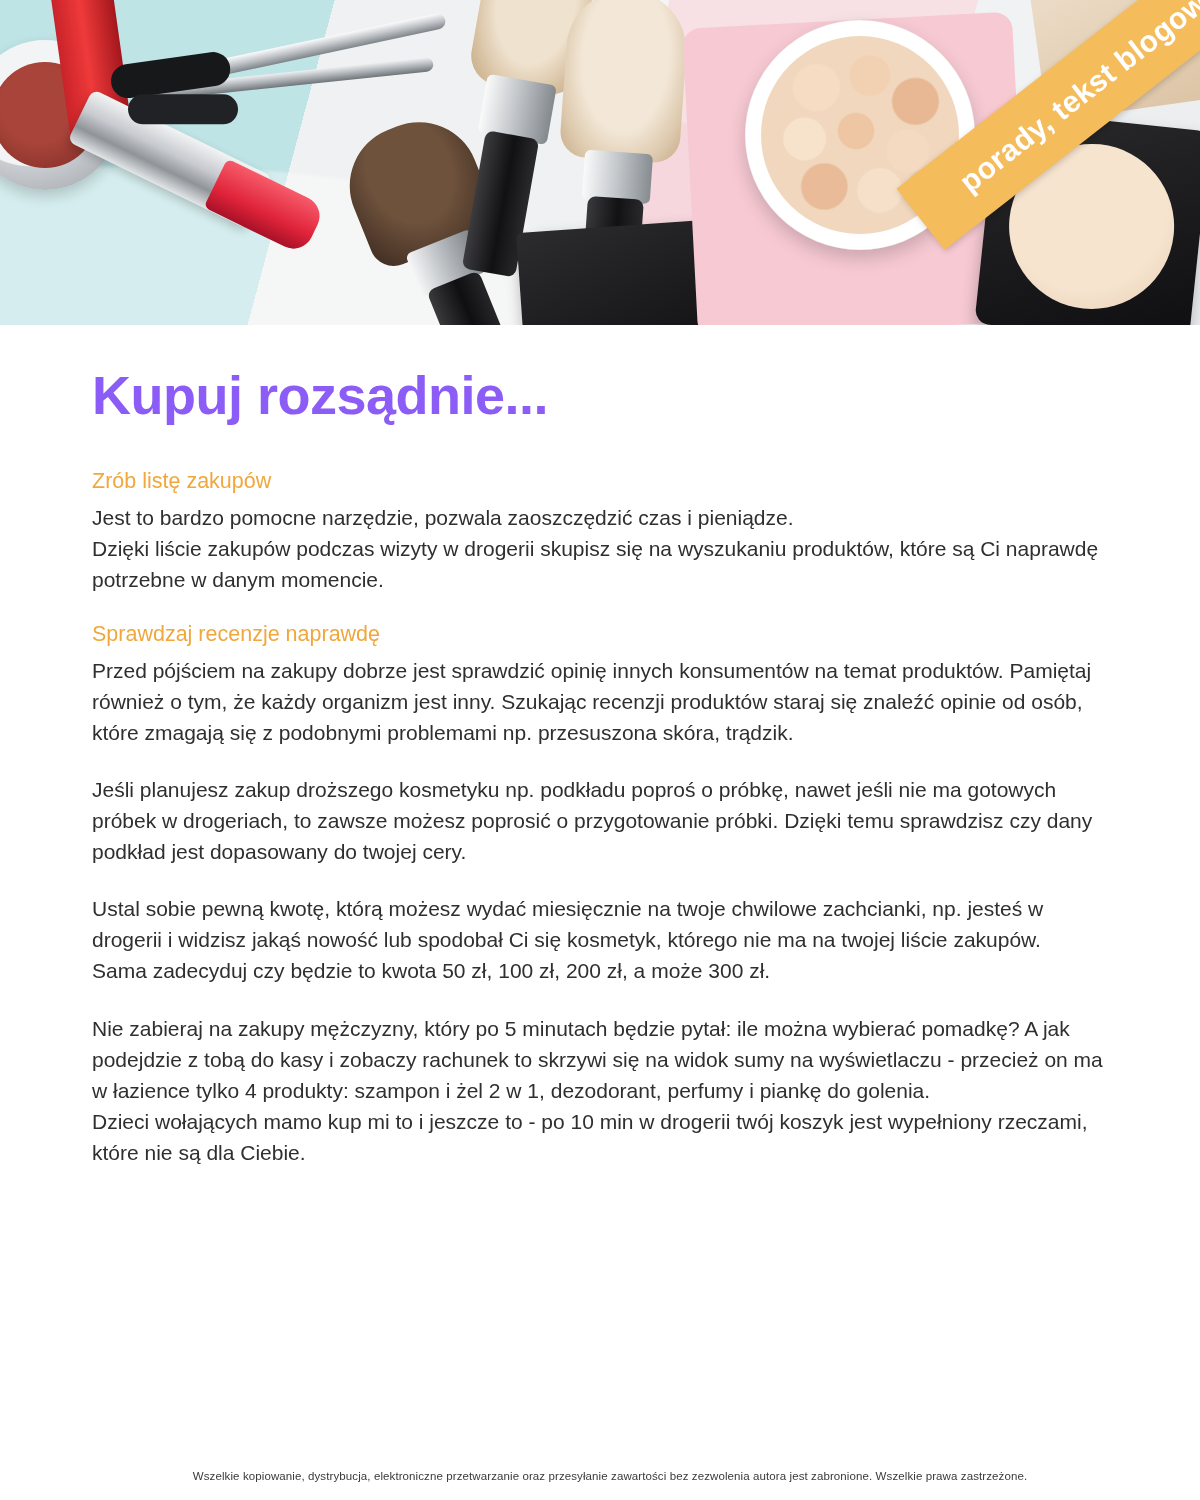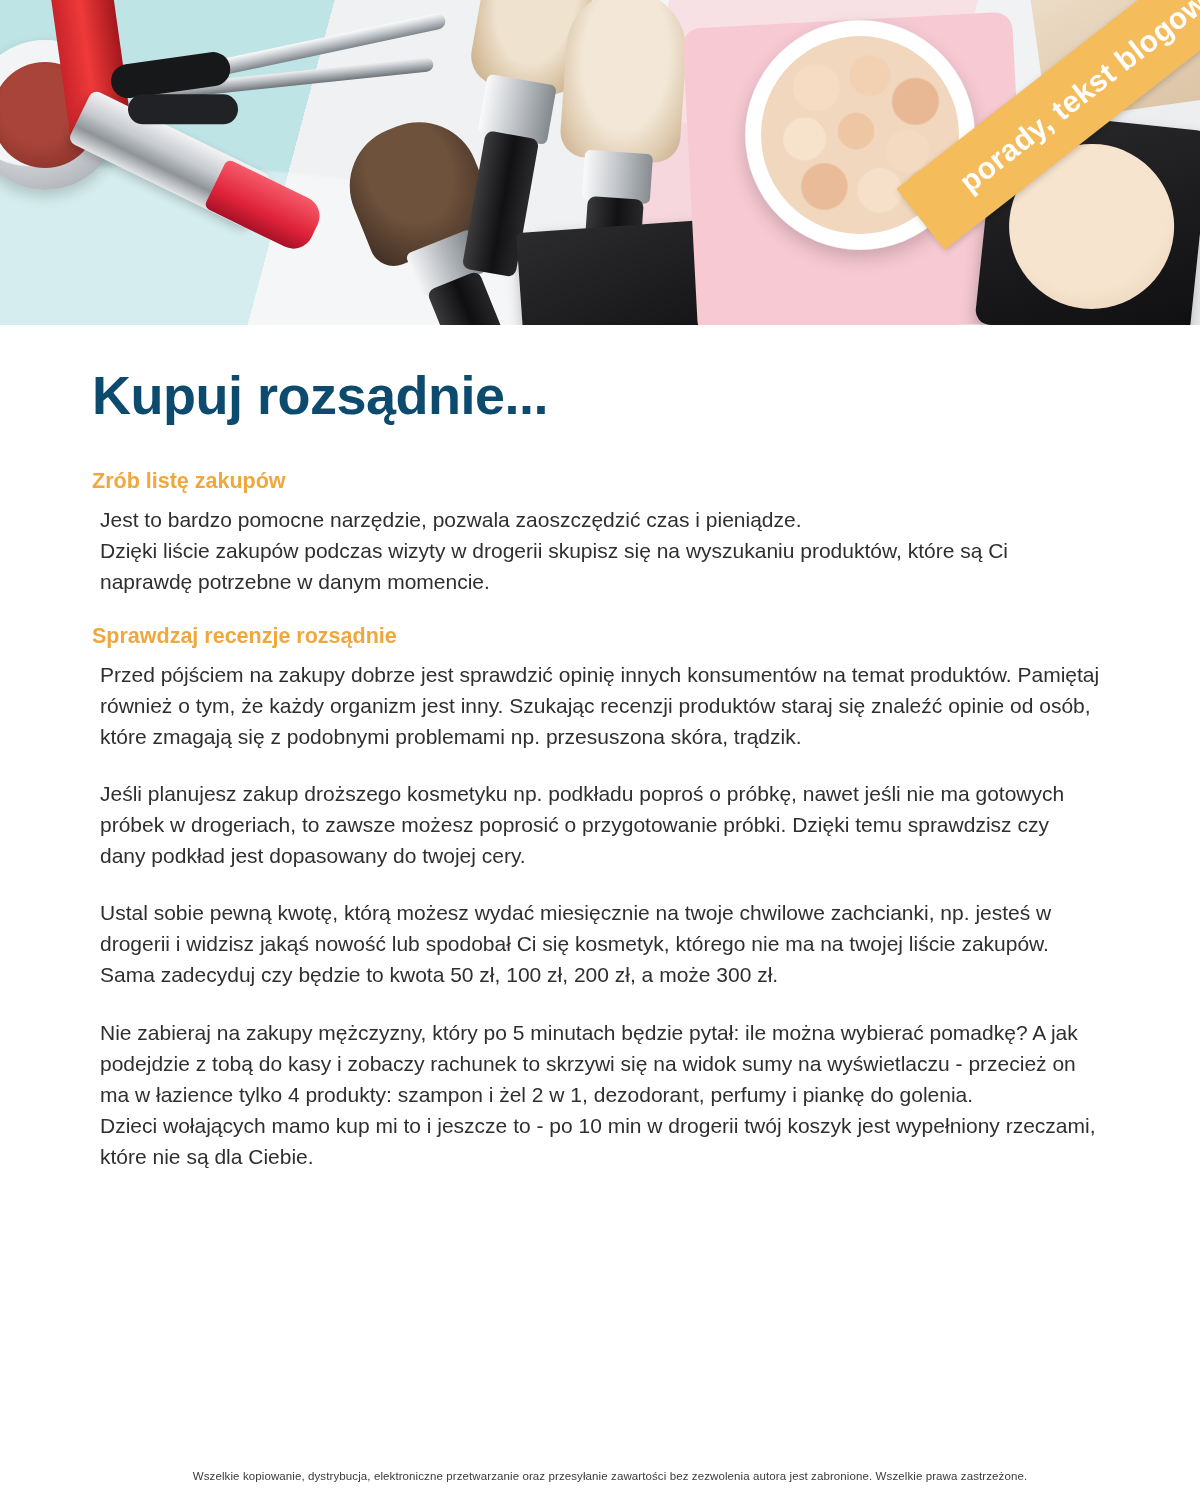--- a/index.html
+++ b/index.html
@@ -228,33 +228,33 @@
   
   .content {
     padding: 42px 92px 0 92px;
     box-sizing: border-box;
   }
   h1.title {
     margin: 0 0 44px 0;
     font-size: 54px;
     line-height: 1.05;
     font-weight: 700;
-    color: #0c4a6e;
+    color: #8b5cf6;
     letter-spacing: -0.5px;
   }
   .section { margin-bottom: 26px; }
   .section h2 {
     margin: 0 0 6px 0;
     font-size: 21.5px;
-    font-weight: 700;
+    font-weight: 400;
     color: #f0a73c;
     line-height: 1.3;
   }
   .section p {
-    margin: 8px;
+    margin: 0;
     font-size: 21px;
     line-height: 1.48;
     color: #2f2f2f;
     font-weight: 400;
   }
   .footer {
     position: absolute;
     left: 0;
     right: 0;
     bottom: 18px;
@@ -314,21 +314,21 @@
 
 <div class="content">
   <h1 class="title">Kupuj rozsądnie...</h1>
 
   <div class="section">
     <h2>Zrób listę zakupów</h2>
     <p>Jest to bardzo pomocne narzędzie, pozwala zaoszczędzić czas i pieniądze.<br>Dzięki liście zakupów podczas wizyty w drogerii skupisz się na wyszukaniu produktów, które są Ci naprawdę potrzebne w danym momencie.</p>
   </div>
 
   <div class="section">
-    <h2>Sprawdzaj recenzje rozsądnie</h2>
+    <h2>Sprawdzaj recenzje naprawdę</h2>
     <p>Przed pójściem na zakupy dobrze jest sprawdzić opinię innych konsumentów na temat produktów. Pamiętaj również o tym, że każdy organizm jest inny. Szukając recenzji produktów staraj się znaleźć opinie od osób, które zmagają się z podobnymi problemami np. przesuszona skóra, trądzik.</p>
   </div>
 
   <div class="section">
     <p>Jeśli planujesz zakup droższego kosmetyku np. podkładu poproś o próbkę, nawet jeśli nie ma gotowych próbek w drogeriach, to zawsze możesz poprosić o przygotowanie próbki. Dzięki temu sprawdzisz czy dany podkład jest dopasowany do twojej cery.</p>
   </div>
 
   <div class="section">
     <p>Ustal sobie pewną kwotę, którą możesz wydać miesięcznie na twoje chwilowe zachcianki, np. jesteś w drogerii i widzisz jakąś nowość lub spodobał Ci się kosmetyk, którego nie ma na twojej liście zakupów.<br>Sama zadecyduj czy będzie to kwota 50 zł, 100 zł, 200 zł,  a może 300 zł.</p>
   </div>

